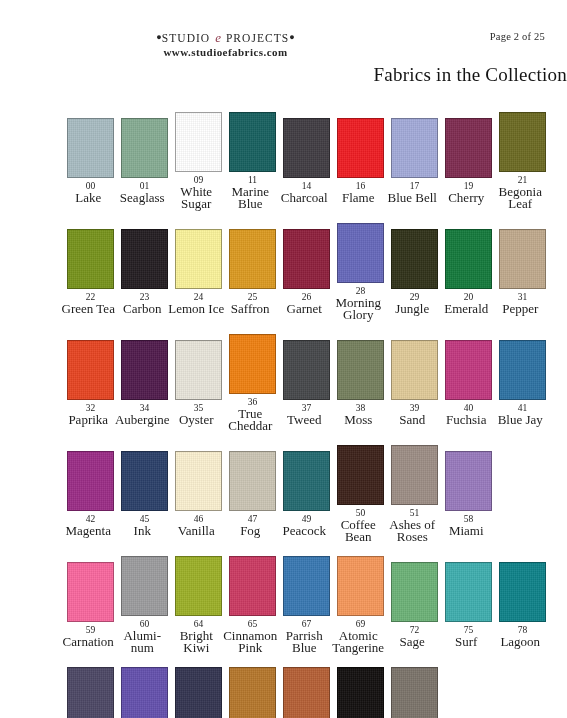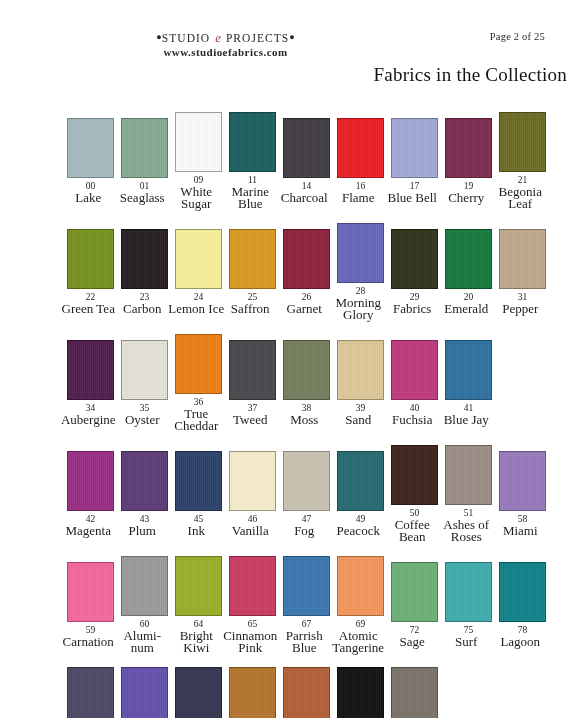--- a/index.html
+++ b/index.html
@@ -227,35 +227,40 @@
           <div class="swatch-name">Garnet</div>
         </div>
         <div class="swatch-cell">
           <div class="swatch-chip" style="background-color: rgb(102, 104, 187);"></div>
           <div class="swatch-code">28</div>
           <div class="swatch-name">Morning Glory</div>
         </div>
         <div class="swatch-cell">
           <div class="swatch-chip" style="background-color: rgb(47, 49, 24);"></div>
           <div class="swatch-code">29</div>
-          <div class="swatch-name">Fabrics</div>
+          <div class="swatch-name">Jungle</div>
         </div>
         <div class="swatch-cell">
           <div class="swatch-chip" style="background-color: rgb(19, 121, 59);"></div>
           <div class="swatch-code">20</div>
           <div class="swatch-name">Emerald</div>
         </div>
         <div class="swatch-cell">
           <div class="swatch-chip" style="background-color: rgb(192, 169, 140);"></div>
           <div class="swatch-code">31</div>
           <div class="swatch-name">Pepper</div>
         </div>
       </div>
       <div class="swatch-row">
         <div class="swatch-cell">
+          <div class="swatch-chip" style="background-color: rgb(231, 68, 33);"></div>
+          <div class="swatch-code">32</div>
+          <div class="swatch-name">Paprika</div>
+        </div>
+        <div class="swatch-cell">
           <div class="swatch-chip" style="background-color: rgb(80, 27, 76);"></div>
           <div class="swatch-code">34</div>
           <div class="swatch-name">Aubergine</div>
         </div>
         <div class="swatch-cell">
           <div class="swatch-chip light-chip" style="background-color: rgb(232, 229, 218);"></div>
           <div class="swatch-code">35</div>
           <div class="swatch-name">Oyster</div>
         </div>
         <div class="swatch-cell">
@@ -289,25 +294,20 @@
           <div class="swatch-name">Blue Jay</div>
         </div>
       </div>
       <div class="swatch-row">
         <div class="swatch-cell">
           <div class="swatch-chip" style="background-color: rgb(155, 44, 134);"></div>
           <div class="swatch-code">42</div>
           <div class="swatch-name">Magenta</div>
         </div>
         <div class="swatch-cell">
-          <div class="swatch-chip" style="background-color: rgb(91, 58, 118);"></div>
-          <div class="swatch-code">43</div>
-          <div class="swatch-name">Plum</div>
-        </div>
-        <div class="swatch-cell">
           <div class="swatch-chip" style="background-color: rgb(42, 63, 105);"></div>
           <div class="swatch-code">45</div>
           <div class="swatch-name">Ink</div>
         </div>
         <div class="swatch-cell">
           <div class="swatch-chip light-chip" style="background-color: rgb(250, 239, 207);"></div>
           <div class="swatch-code">46</div>
           <div class="swatch-name">Vanilla</div>
         </div>
         <div class="swatch-cell">

